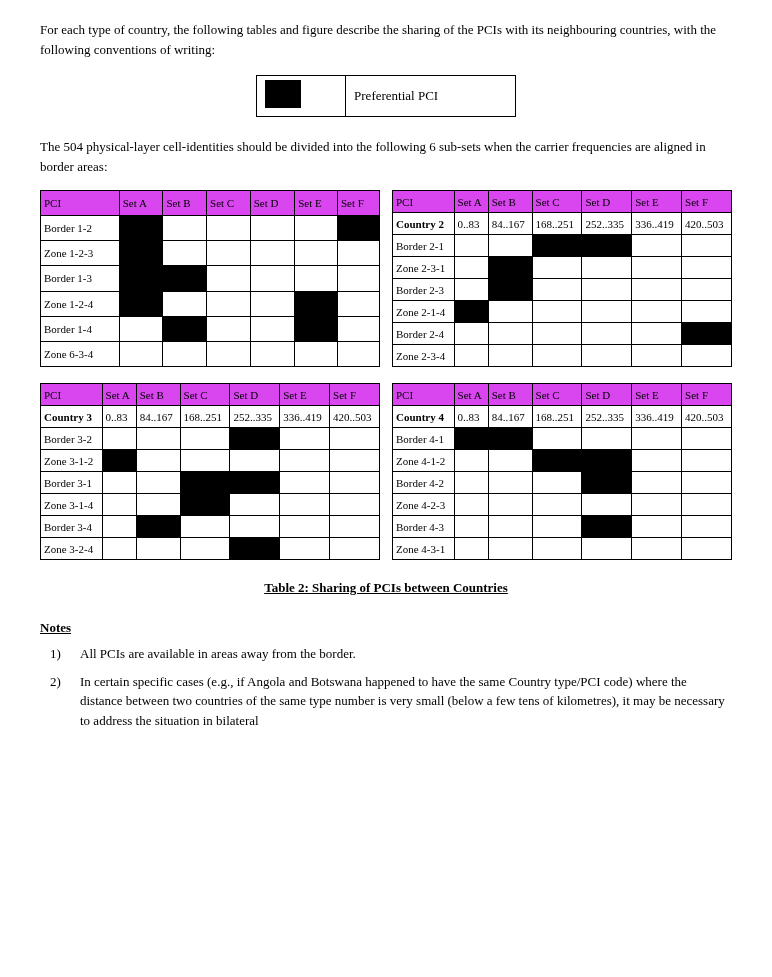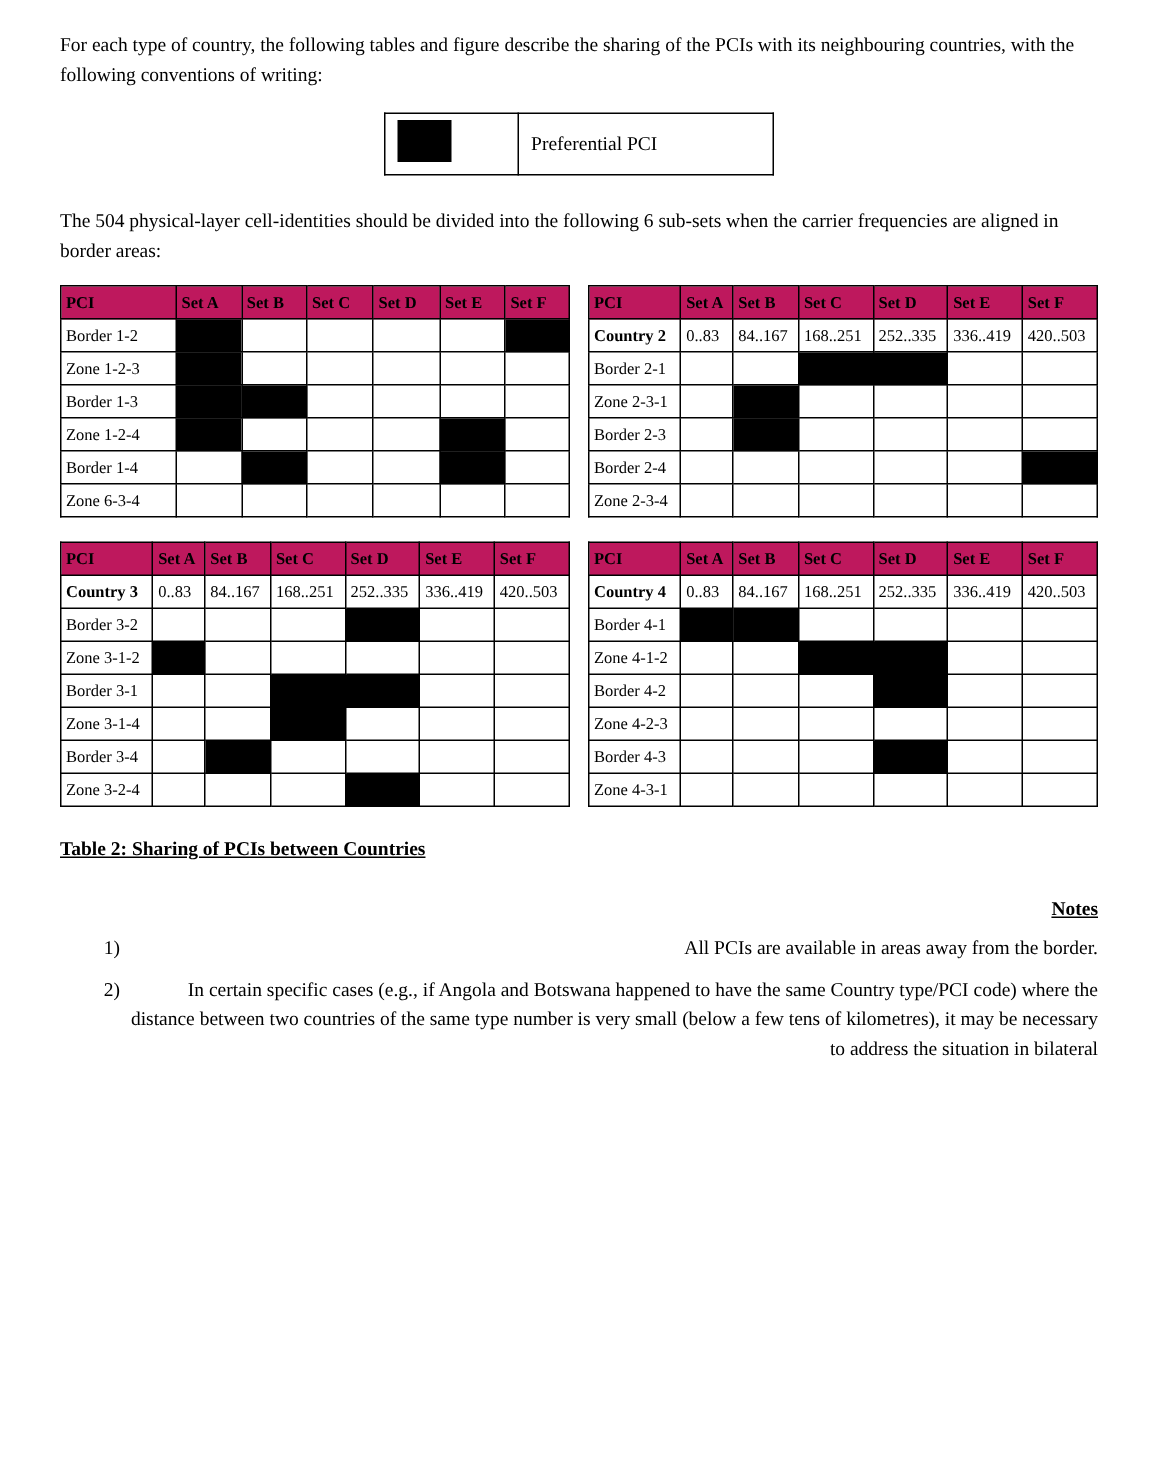--- a/index.html
+++ b/index.html
@@ -53,46 +53,46 @@
       flex: 1;
     }
     .pci-table td, .pci-table th {
       border: 1px solid #000;
       padding: 1px 3px;
       white-space: nowrap;
       vertical-align: middle;
       height: 22px;
     }
     .pci-table .header-row td {
-      font-weight: bold;
-      background: #be185d;
+      font-weight: normal;
+      background: #d946ef;
     }
     .cell-black {
       background: #000;
     }
     .cell-white {
       background: #fff;
     }
     .country-label {
       font-weight: bold;
     }
     .bottom-tables-row {
       display: flex;
       gap: 12px;
       margin-bottom: 20px;
     }
     .table-caption {
+      text-align: center;
       font-weight: bold;
       text-decoration: underline;
       margin-bottom: 16px;
       font-size: 13px;
     }
     .notes-section {
       margin-top: 24px;
-      text-align: right;
     }
     .notes-title {
       font-weight: bold;
       text-decoration: underline;
       margin-bottom: 8px;
       font-size: 13px;
     }
     .note-item {
       display: flex;
       margin-bottom: 8px;
@@ -230,20 +230,29 @@
       <td class="cell-black"></td>
       <td class="cell-white"></td>
       <td class="cell-white"></td>
       <td class="cell-white"></td>
       <td class="cell-white"></td>
     </tr>
     <tr>
       <td>Border 2-3</td>
       <td class="cell-white"></td>
       <td class="cell-black"></td>
+      <td class="cell-white"></td>
+      <td class="cell-white"></td>
+      <td class="cell-white"></td>
+      <td class="cell-white"></td>
+    </tr>
+    <tr>
+      <td>Zone 2-1-4</td>
+      <td class="cell-black"></td>
+      <td class="cell-white"></td>
       <td class="cell-white"></td>
       <td class="cell-white"></td>
       <td class="cell-white"></td>
       <td class="cell-white"></td>
     </tr>
     <tr>
       <td>Border 2-4</td>
       <td class="cell-white"></td>
       <td class="cell-white"></td>
       <td class="cell-white"></td>

